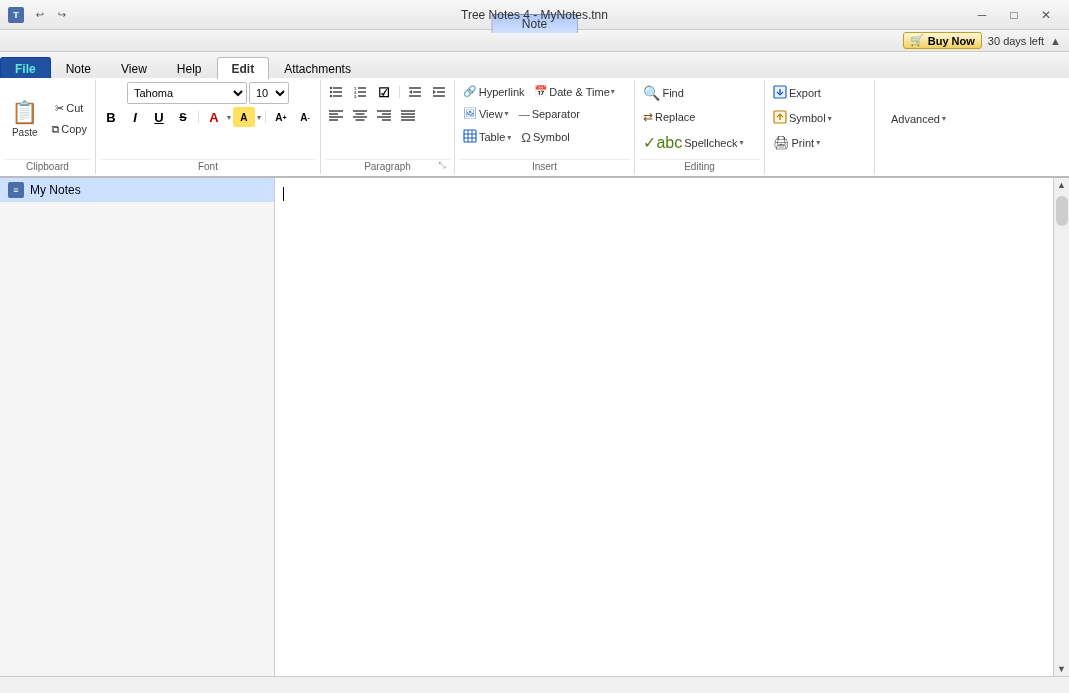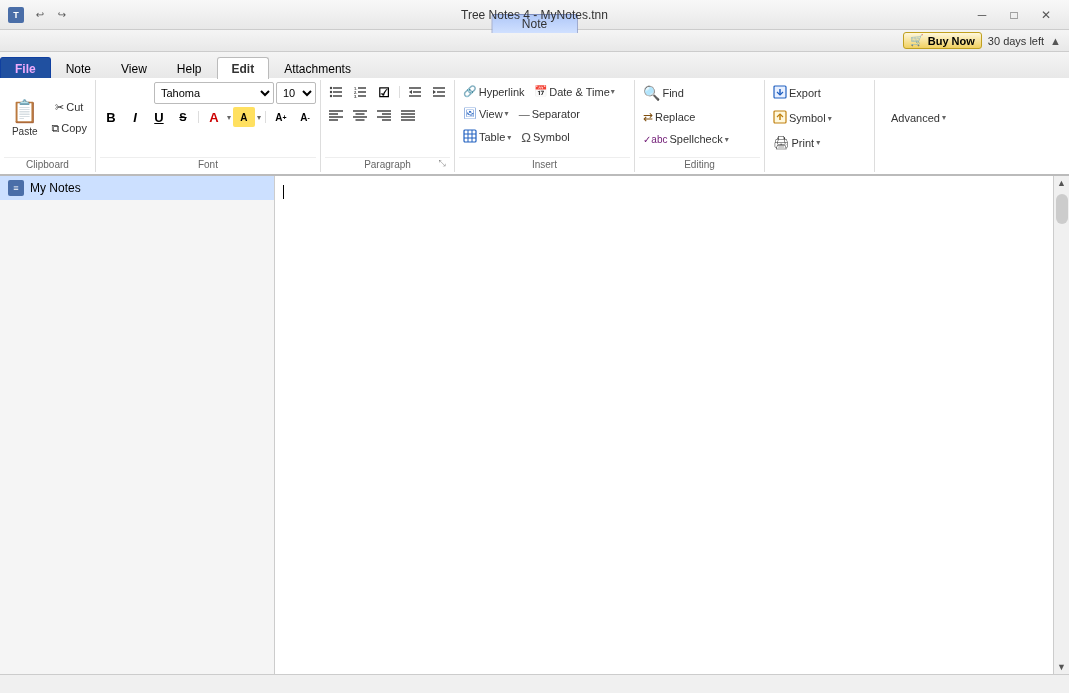--- a/index.html
+++ b/index.html
@@ -78,21 +78,21 @@
     .ribbon-tab.active {
       background: white;
       border-color: #bbb;
       border-bottom-color: white;
       font-weight: bold;
       color: #333;
       z-index: 2;
     }
     .ribbon-tab.file-tab {
       background: #2050a0;
-      color: #f0abfc;
+      color: #5eead4;
       border-color: #1040a0;
       font-weight: bold;
       margin-top: 24px;
     }
 
     
     .ribbon {
       background: white;
       border-bottom: 2px solid #bbb;
       display: flex;
@@ -371,21 +371,21 @@
         <div class="rb-btn-small">
           <span>⧉</span>
           <span>Copy</span>
         </div>
       </div>
     </div>
     <div class="ribbon-group-label">Clipboard</div>
   </div>
 
   <div class="ribbon-group" style="min-width:210px;">
-    <div class="ribbon-group-content" style="flex-direction:column;align-items:flex-end;gap:3px;">
+    <div class="ribbon-group-content" style="flex-direction:column;align-items:center;gap:3px;">
       <div class="sub-row">
         <select class="font-select">
           <option>Tahoma</option>
         </select>
         <select class="font-size-select">
           <option>10</option>
         </select>
       </div>
       <div class="sub-row format-row">
         <button class="fmt-btn" style="font-weight:bold;">B</button>
@@ -539,21 +539,21 @@
     <div class="ribbon-group-content" style="flex-direction:column;align-items:flex-start;gap:3px;">
       <div class="rb-btn-small">
         <span style="color:#805010;font-size:14px;">🔍</span>
         <span>Find</span>
       </div>
       <div class="rb-btn-small">
         <span style="color:#805010;font-size:12px;">⇄</span>
         <span>Replace</span>
       </div>
       <div class="rb-btn-small">
-        <span style="color:#701a75;font-size:10px;">✓abc</span>
+        <span style="color:#4d7c0f;font-size:16px;">✓abc</span>
         <span>Spellcheck</span>
         <span class="dropdown-arrow">▾</span>
       </div>
     </div>
     <div class="ribbon-group-label">Editing</div>
   </div>
 
   <div class="ribbon-group" style="min-width:110px;">
     <div class="ribbon-group-content" style="flex-direction:column;align-items:flex-start;gap:3px;">
       <div class="rb-btn-small">

